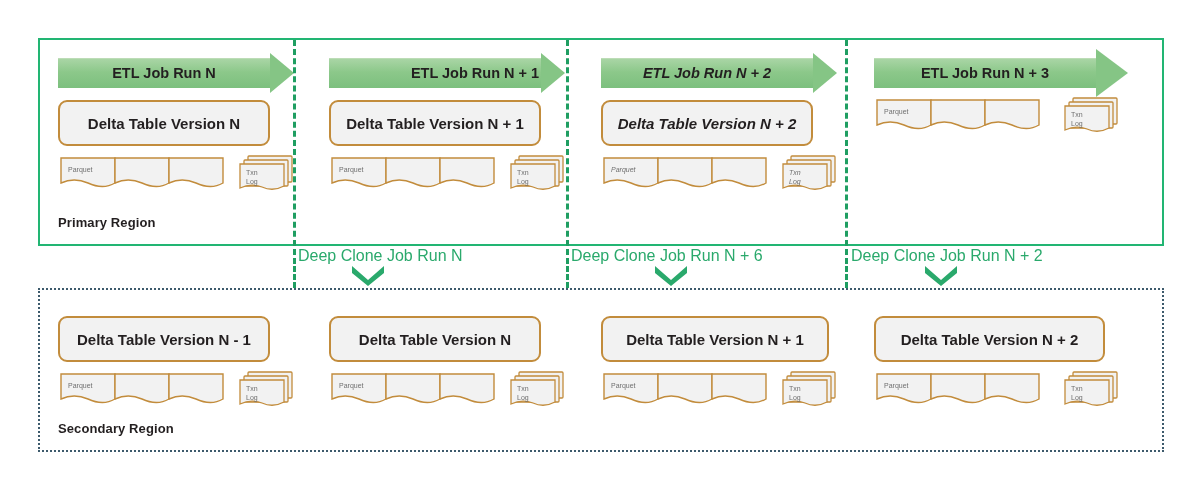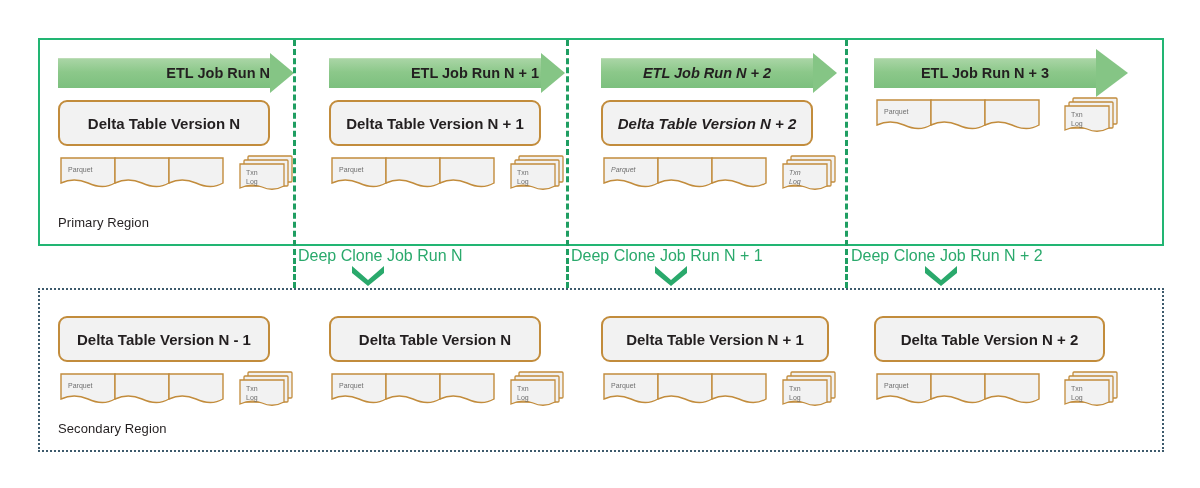--- a/index.html
+++ b/index.html
@@ -41,21 +41,21 @@
     width: 1126px;
     height: 164px;
     border: 2px dotted #3d5a6c;
     background: #ffffff;
   }
 
   .region-label {
     position: absolute;
     left: 18px;
     font-size: 13px;
-    font-weight: normal;
+    font-weight: bold;
     color: #231f20;
     letter-spacing: 0.1px;
     white-space: nowrap;
   }
   .region-primary .region-label { bottom: 14px; }
   .region-secondary .region-label { bottom: 14px; }
 
   
   .vsep {
     position: absolute;
@@ -181,21 +181,21 @@
 <div id="diagram">
 
   <div class="region region-primary">
     <div class="region-label">Primary Region</div>
   </div>
 
   <div class="col" style="left:58px; top:58px; width:240px;">
     <div class="etl-arrow">
       <div class="bar" style="width:212px;"></div>
       <div class="head" style="left:212px;"></div>
-      <div class="etl-label" style="width:212px;text-align:right;">ETL Job Run N</div>
+      <div class="etl-label" style="width:212px;">ETL Job Run N</div>
     </div>
     <div class="delta-box" style="margin-top:12px; width:212px;">
       <span class="delta-label">Delta Table Version N</span>
     </div>
     <div class="storage-row" style="margin-top:10px;">
       <svg width="240" height="40" viewBox="0 0 240 40">
         <g>
           <path d="M3,2 L57,2 L57,27 Q45,34 30,27 Q16,21 3,27 Z" fill="#f2f2f2" stroke="#c28c3c" stroke-width="1.4"></path>
           <path d="M57,2 L111,2 L111,27 Q99,34 84,27 Q70,21 57,27 Z" fill="#f2f2f2" stroke="#c28c3c" stroke-width="1.4"></path>
           <path d="M111,2 L165,2 L165,27 Q153,34 138,27 Q124,21 111,27 Z" fill="#f2f2f2" stroke="#c28c3c" stroke-width="1.4"></path>
@@ -308,21 +308,21 @@
   <div class="clone-group" style="left:298px; width:240px;">
     <div class="clone-label">Deep Clone Job Run N</div>
     <div class="clone-chevron" style="left:52px;">
       <svg width="36" height="22" viewBox="0 0 36 22">
         <path d="M2,2 L18,16 L34,2 L34,9 L18,22 L2,9 Z" fill="#2aa96c"></path>
       </svg>
     </div>
   </div>
 
   <div class="clone-group" style="left:571px; width:240px;">
-    <div class="clone-label">Deep Clone Job Run N + 1</div>
+    <div class="clone-label">Deep Clone Job Run N + 6</div>
     <div class="clone-chevron" style="left:82px;">
       <svg width="36" height="22" viewBox="0 0 36 22">
         <path d="M2,2 L18,16 L34,2 L34,9 L18,22 L2,9 Z" fill="#2aa96c"></path>
       </svg>
     </div>
   </div>
 
   <div class="clone-group" style="left:851px; width:215px;">
     <div class="clone-label" style="width:202px;">Deep Clone Job Run N + 2</div>
     <div class="clone-chevron" style="left:72px;">

